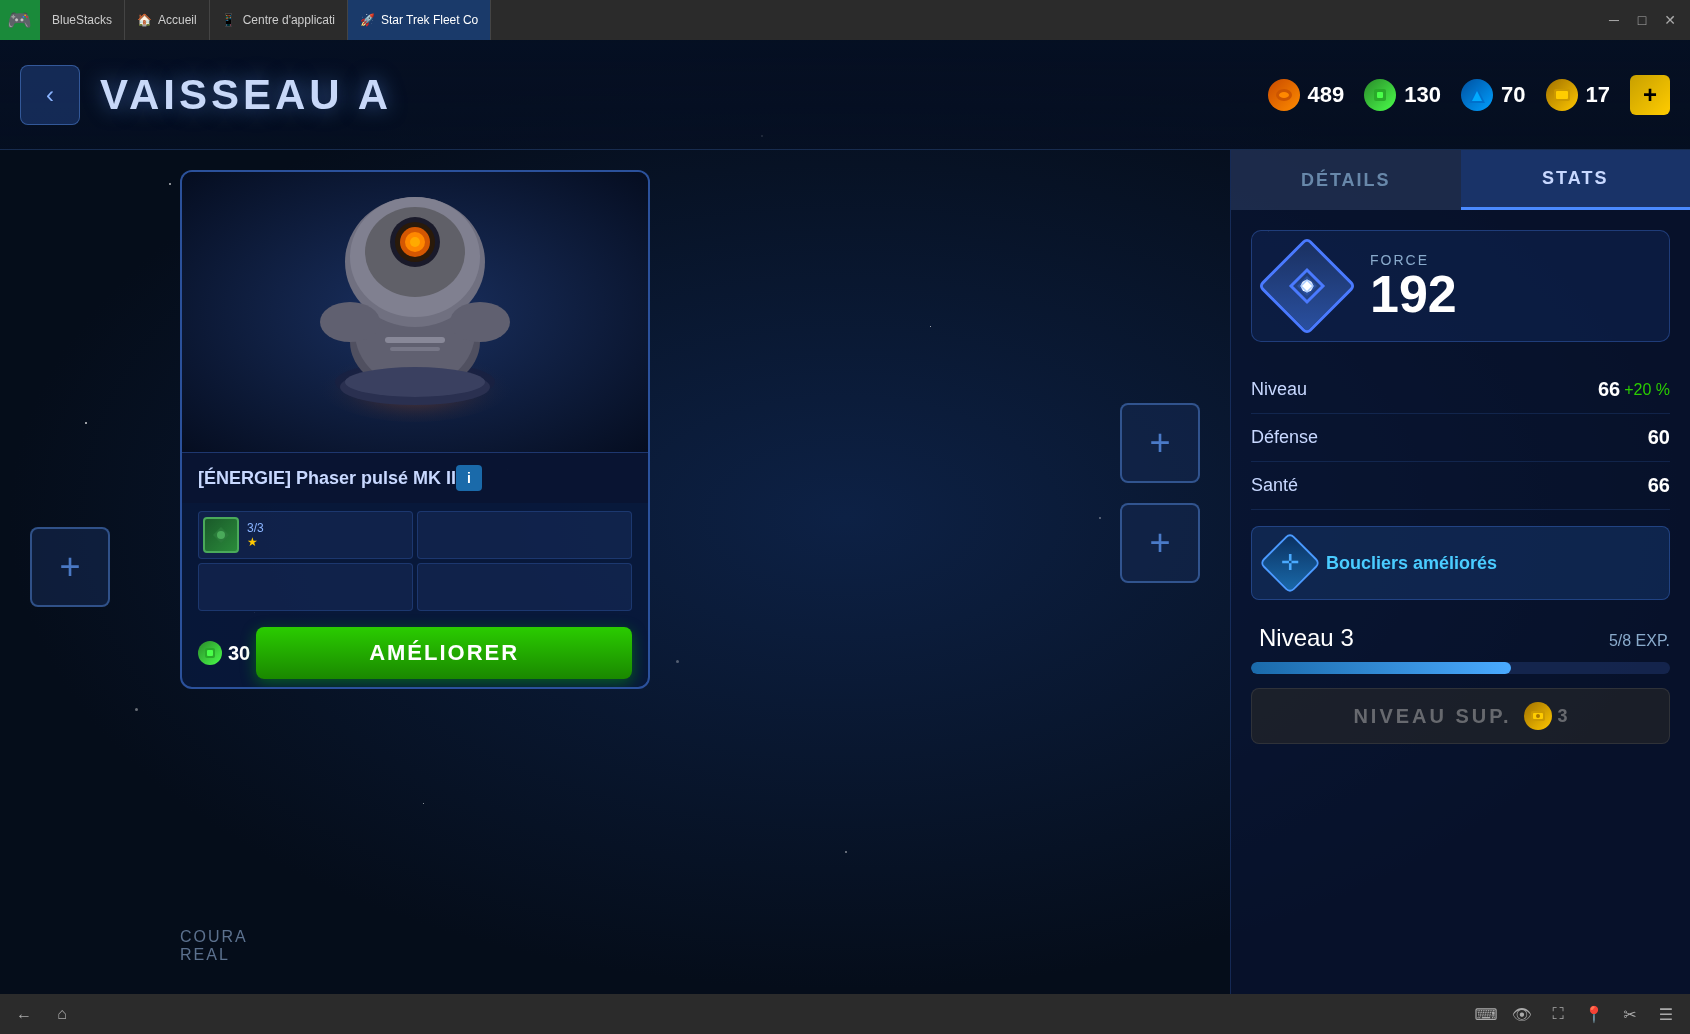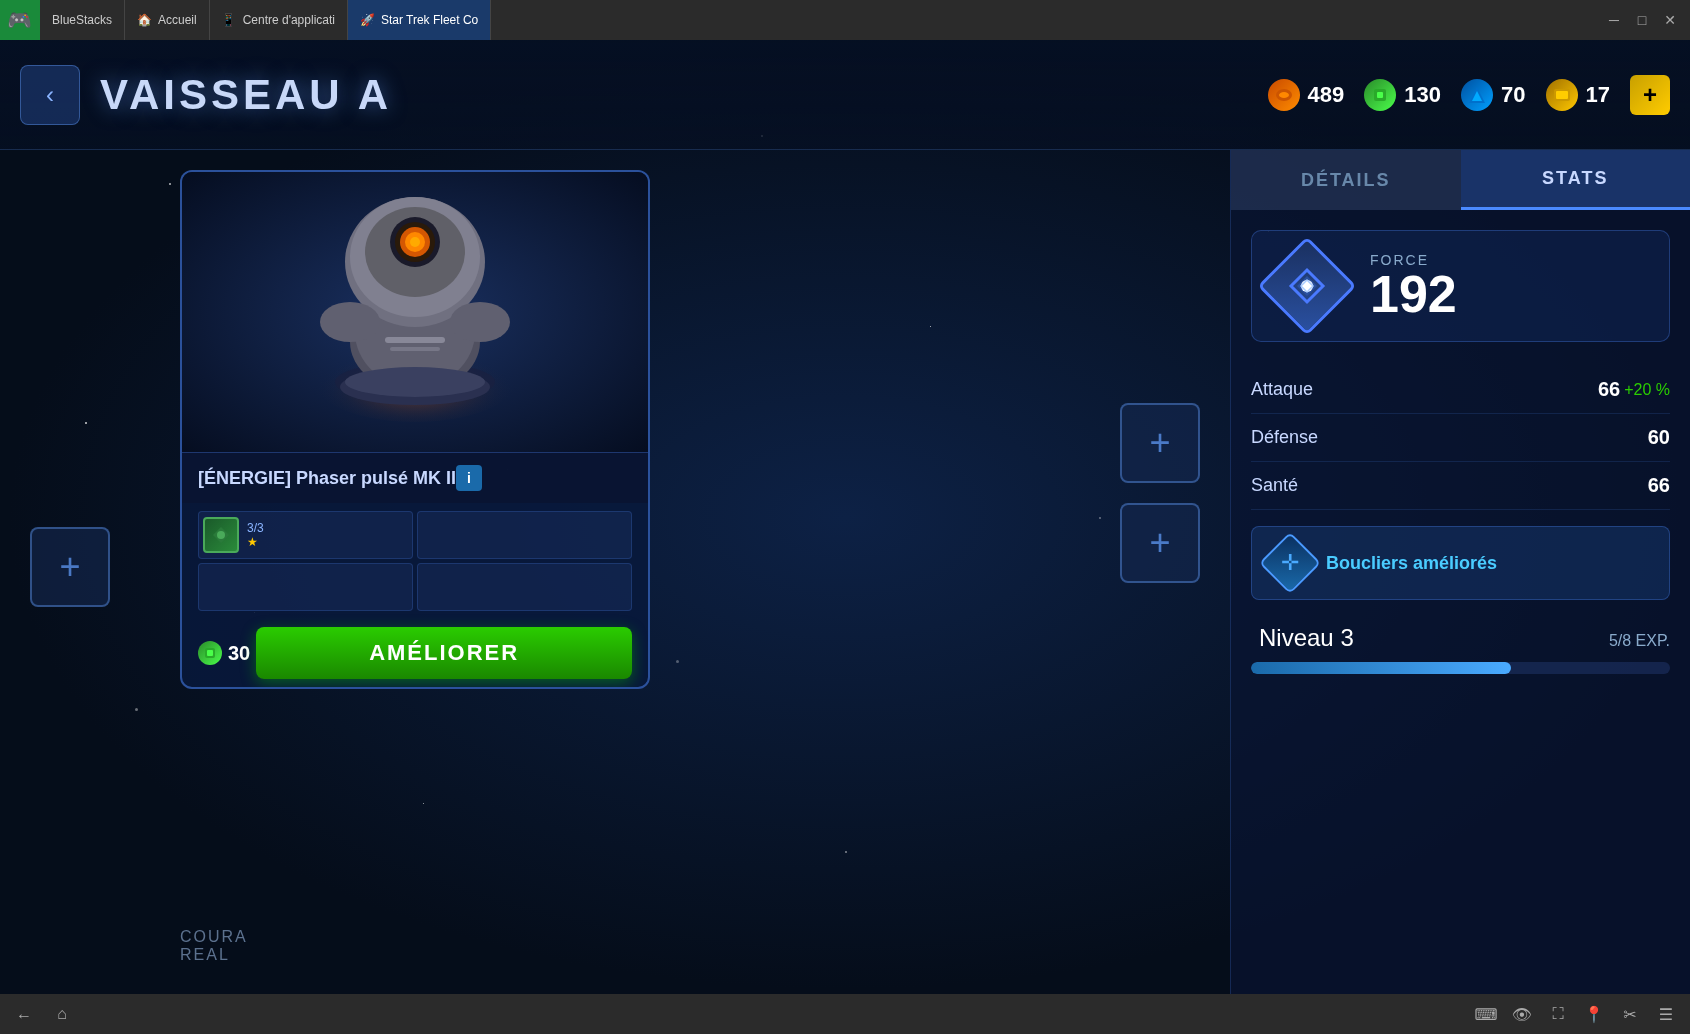--- a/index.html
+++ b/index.html
@@ -746,21 +746,21 @@
             </div>
           </div>
           <div class="force-info">
             <div class="force-label">FORCE</div>
             <div class="force-value">192</div>
           </div>
         </div>
 
         <div>
           <div class="stat-row">
-            <span class="stat-name">Attaque</span>
+            <span class="stat-name">Niveau</span>
             <span class="stat-value">66</span>
             <span class="stat-bonus">+20 %</span>
           </div>
           <div class="stat-row">
             <span class="stat-name">Défense</span>
             <span class="stat-value">60</span>
           </div>
           <div class="stat-row">
             <span class="stat-name">Santé</span>
             <span class="stat-value">66</span>
@@ -776,20 +776,33 @@
 
         <div class="level-section">
           <div class="level-header">
             <span class="level-title">Niveau 3</span>
             <span class="level-exp">5/8 EXP.</span>
           </div>
           <div class="exp-bar">
             <div class="exp-fill" style="width: 62%;"></div>
           </div>
 
+          <div class="next-level-btn">
+            <span class="next-level-text">NIVEAU SUP.</span>
+            <div class="next-level-cost">
+              <div class="gold-icon-sm">
+                <svg width="18" height="18" viewBox="0 0 18 18">
+                  <rect x="2" y="4" width="14" height="10" rx="2" fill="#cc9900"></rect>
+                  <rect x="4" y="6" width="10" height="6" rx="1" fill="#ffcc00"></rect>
+                  <circle cx="9" cy="9" r="2" fill="#aa7700"></circle>
+                </svg>
+              </div>
+              <span class="next-level-cost-val">3</span>
+            </div>
+          </div>
         </div>
       </div>
     </div>
   </div>
 </div>
 
 <div class="bottom-taskbar">
   <div class="bottom-left">
     <div class="bottom-btn">←</div>
     <div class="bottom-btn">⌂</div>

